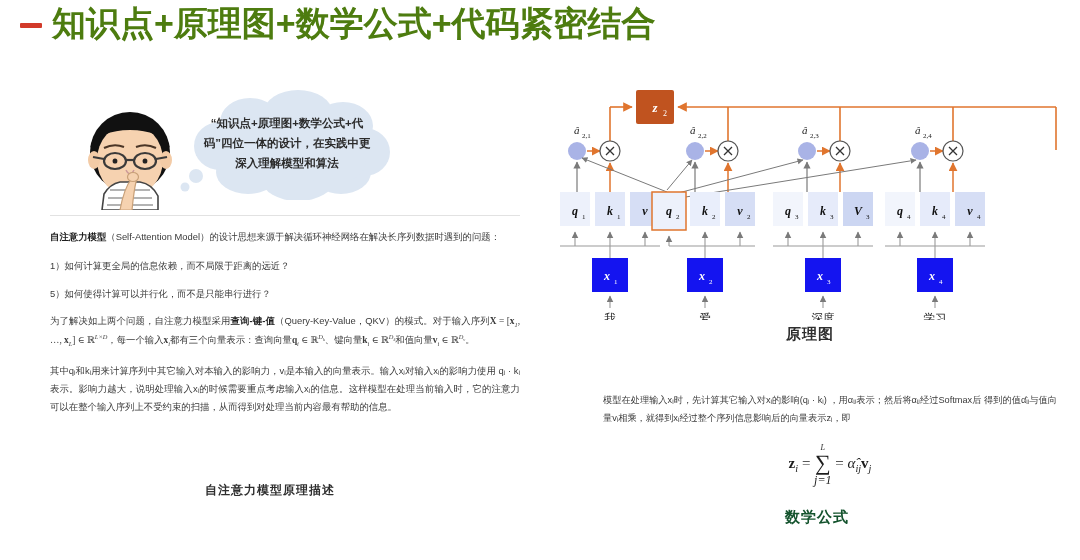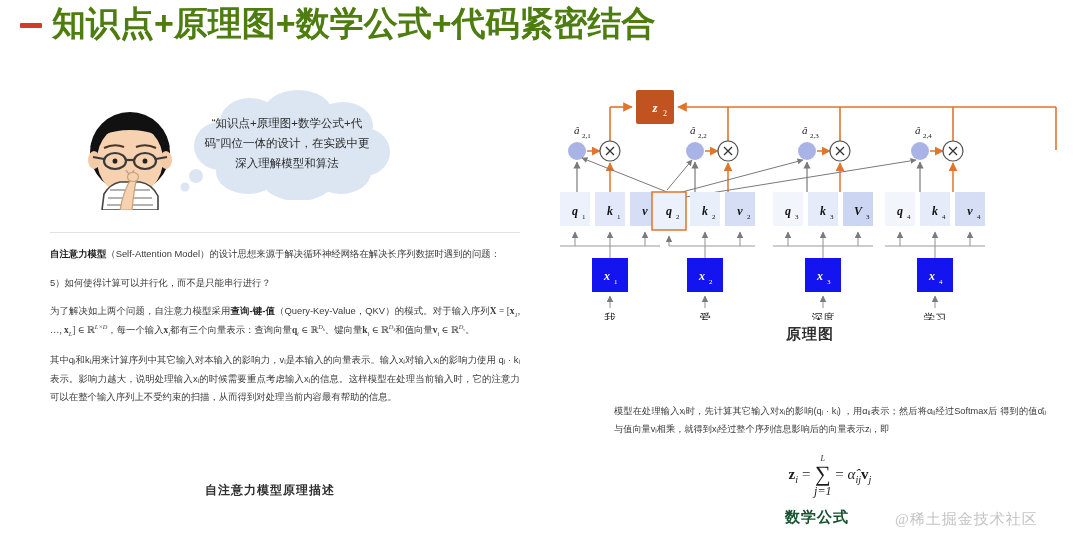--- a/index.html
+++ b/index.html
@@ -35,26 +35,26 @@
   #avatar { position:absolute; left:74px; top:38px; width:112px; height:102px; }
 
   
   #speech-bubble {
     position:absolute; left:178px; top:18px; width:218px; height:112px;
   }
   #bubble-text {
     position:absolute; left:0; top:0; width:218px; height:112px;
     display:flex; align-items:center; justify-content:center;
     text-align:center; font-size:11.5px; line-height:1.72;
-    color:#2b2b2b; padding:0 24px; font-weight:400;
+    color:#2b2b2b; padding:0 24px; font-weight:700;
   }
 
   
   #body-block {
-    position:absolute; left:50px; top:162px; width:470px;
+    position:absolute; left:50px; top:145px; width:470px;
     border-top:1px solid #e2e2e2;
     padding-top:12px;
   }
   .para {
     font-size:9.4px; line-height:1.95; color:#3a3a3a;
     margin:0 0 11px 0; text-align:justify;
     font-family:"Liberation Sans","DejaVu Sans",sans-serif;
   }
   .para.tight { margin-bottom:9px; }
   .para b { font-weight:700; color:#1d1d1d; }
@@ -76,21 +76,21 @@
   #diagram-wrap { position:absolute; left:0; top:0; width:540px; height:250px; }
 
   #caption-diagram {
     position:absolute; left:0; top:255px; width:540px;
     text-align:center; font-size:15px; font-weight:700; color:#2f2f2f;
     letter-spacing:1px;
   }
 
   #formula-block { position:absolute; left:60px; top:318px; width:460px; }
   #formula-para {
-    font-size:9.2px; line-height:2.0; color:#3a3a3a; text-align:justify; margin:14px;
+    font-size:9.2px; line-height:2.0; color:#3a3a3a; text-align:justify; margin:3px;
   }
   #formula-eq {
     margin-top:16px; text-align:center;
     font-family:"Liberation Serif","DejaVu Serif",serif; font-size:15px; color:#1d1d1d;
   }
 
   #caption-formula {
     position:absolute; left:245px; top:438px;
     font-size:15px; font-weight:700; color:#14532d; letter-spacing:1px;
   }
@@ -150,20 +150,21 @@
     </svg>
     <div id="bubble-text">“知识点+原理图+数学公式+代码”四位一体的设计，在实践中更深入理解模型和算法</div>
   </div>
 
   <div id="body-block">
 
     <p class="para">
       <b>自注意力模型</b><span>（Self-Attention Model）的设计思想来源于解决循环神经网络在解决长序列数据时遇到的问题：</span>
     </p>
 
+    <p class="para tight">1）如何计算更全局的信息依赖，而不局限于距离的远近？</p>
     <p class="para tight">5）如何使得计算可以并行化，而不是只能串行进行？</p>
 
     <p class="para">
       <span>为了解决如上两个问题，自注意力模型采用</span><b>查询-键-值</b><span>（Query-Key-Value，QKV）的模式。对于输入序列</span><span class="mathb">X</span><span class="up"> = [</span><span class="mathb">x</span><sub class="mathy">1</sub><span class="up">, …, </span><span class="mathb">x</span><sub class="mathy">L</sub><span class="up">] ∈ ℝ</span><sup class="mathy">L×D</sup><span>，每一个输入</span><span class="mathb">x</span><sub class="mathy">i</sub><span>都有三个向量表示：查询向量</span><span class="mathb">q</span><sub class="mathy">i</sub><span class="up"> ∈ ℝ</span><sup class="mathy">D<sub>k</sub></sup><span>、键向量</span><span class="mathb">k</span><sub class="mathy">i</sub><span class="up"> ∈ ℝ</span><sup class="mathy">D<sub>k</sub></sup><span>和值向量</span><span class="mathb">v</span><sub class="mathy">i</sub><span class="up"> ∈ ℝ</span><sup class="mathy">D<sub>v</sub></sup><span>。</span>
     </p>
 
     <p class="para">其中qᵢ和kᵢ用来计算序列中其它输入对本输入的影响力，vᵢ是本输入的向量表示。输入xⱼ对输入xᵢ的影响力使用 qⱼ · kᵢ 表示。影响力越大，说明处理输入xᵢ的时候需要重点考虑输入xⱼ的信息。这样模型在处理当前输入时，它的注意力可以在整个输入序列上不受约束的扫描，从而得到对处理当前内容最有帮助的信息。</p>
   </div>
 
   <div id="caption-left">自注意力模型原理描述</div>
@@ -350,14 +351,13 @@
     <div id="formula-eq">
       <span class="mathb">z</span><sub class="mathy">i</sub>&nbsp;=&nbsp;<span style="display:inline-block;vertical-align:middle;text-align:center;line-height:1;">
         <span style="display:block;font-size:8px;font-style:italic;">L</span>
         <span style="display:block;font-size:22px;">∑</span>
         <span style="display:block;font-size:12px;font-style:italic;">j=1</span>
       </span>&nbsp;=&nbsp;<span class="mathy">α̂</span><sub class="mathy">ij</sub><span class="mathb">v</span><sub class="mathy">j</sub>
     </div>
   </div>
 
   <div id="caption-formula">数学公式</div>
-  <div id="watermark">@稀土掘金技术社区</div>
 </div>
 
 </body></html>

